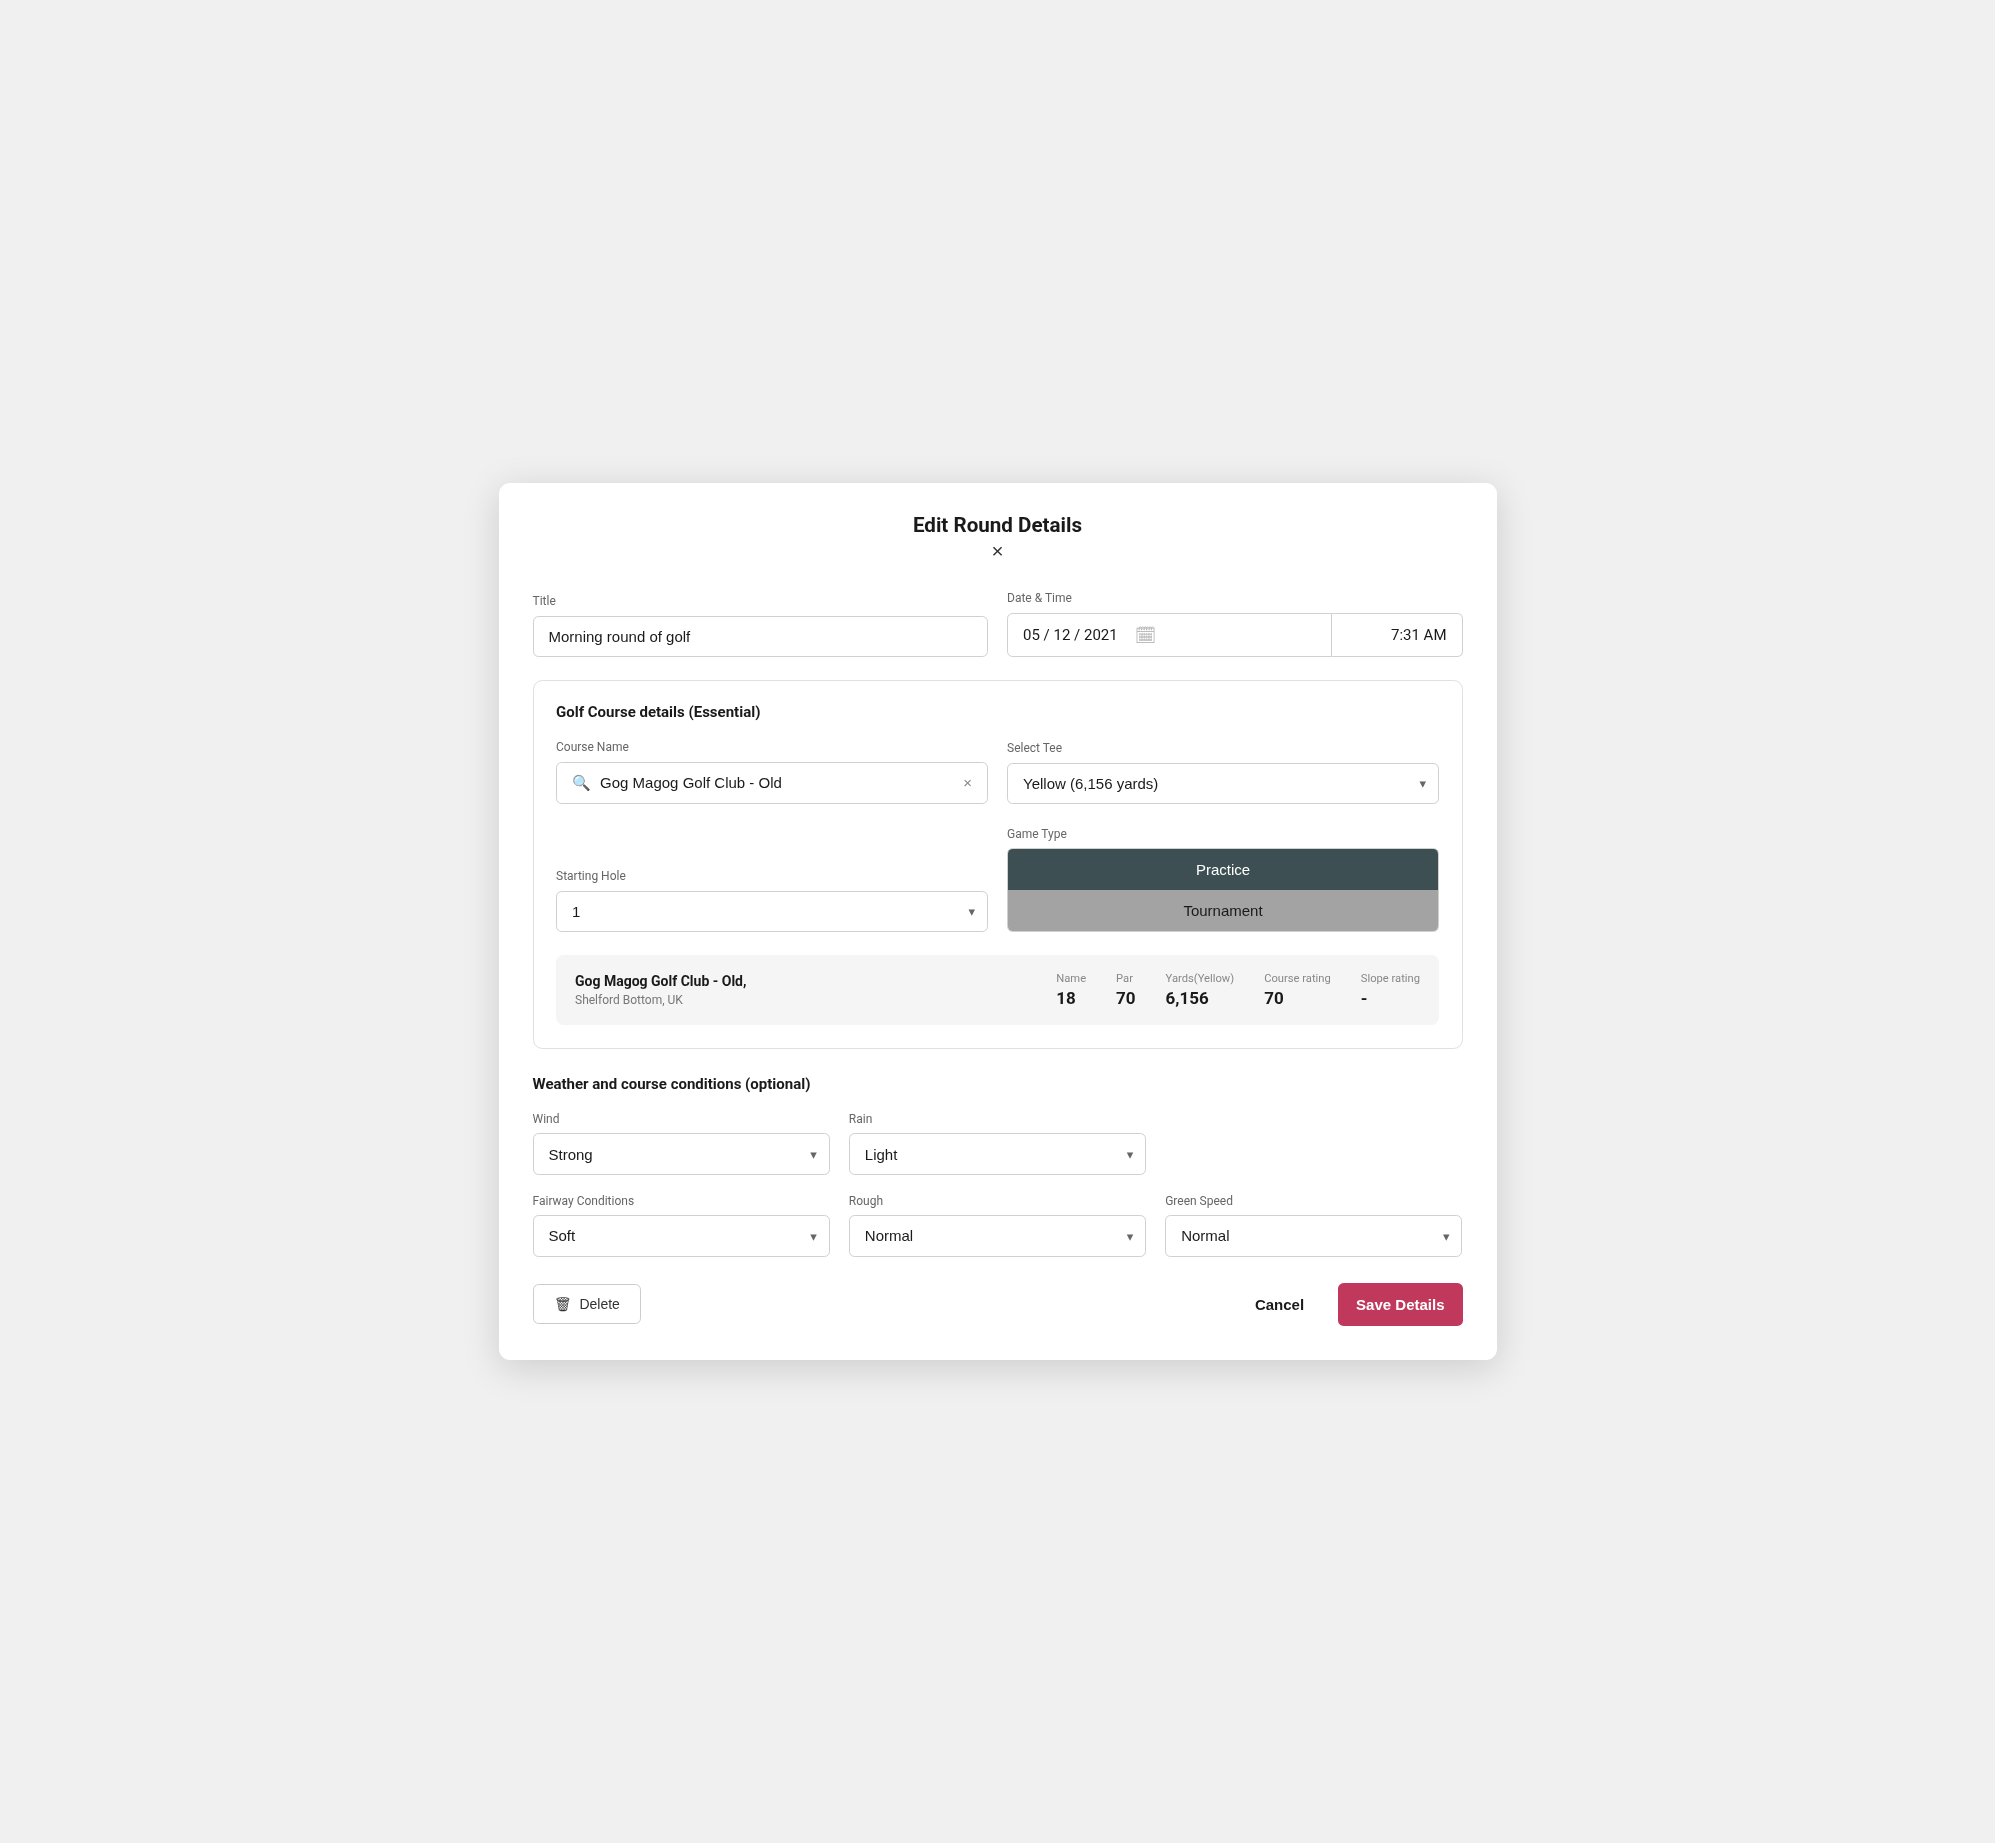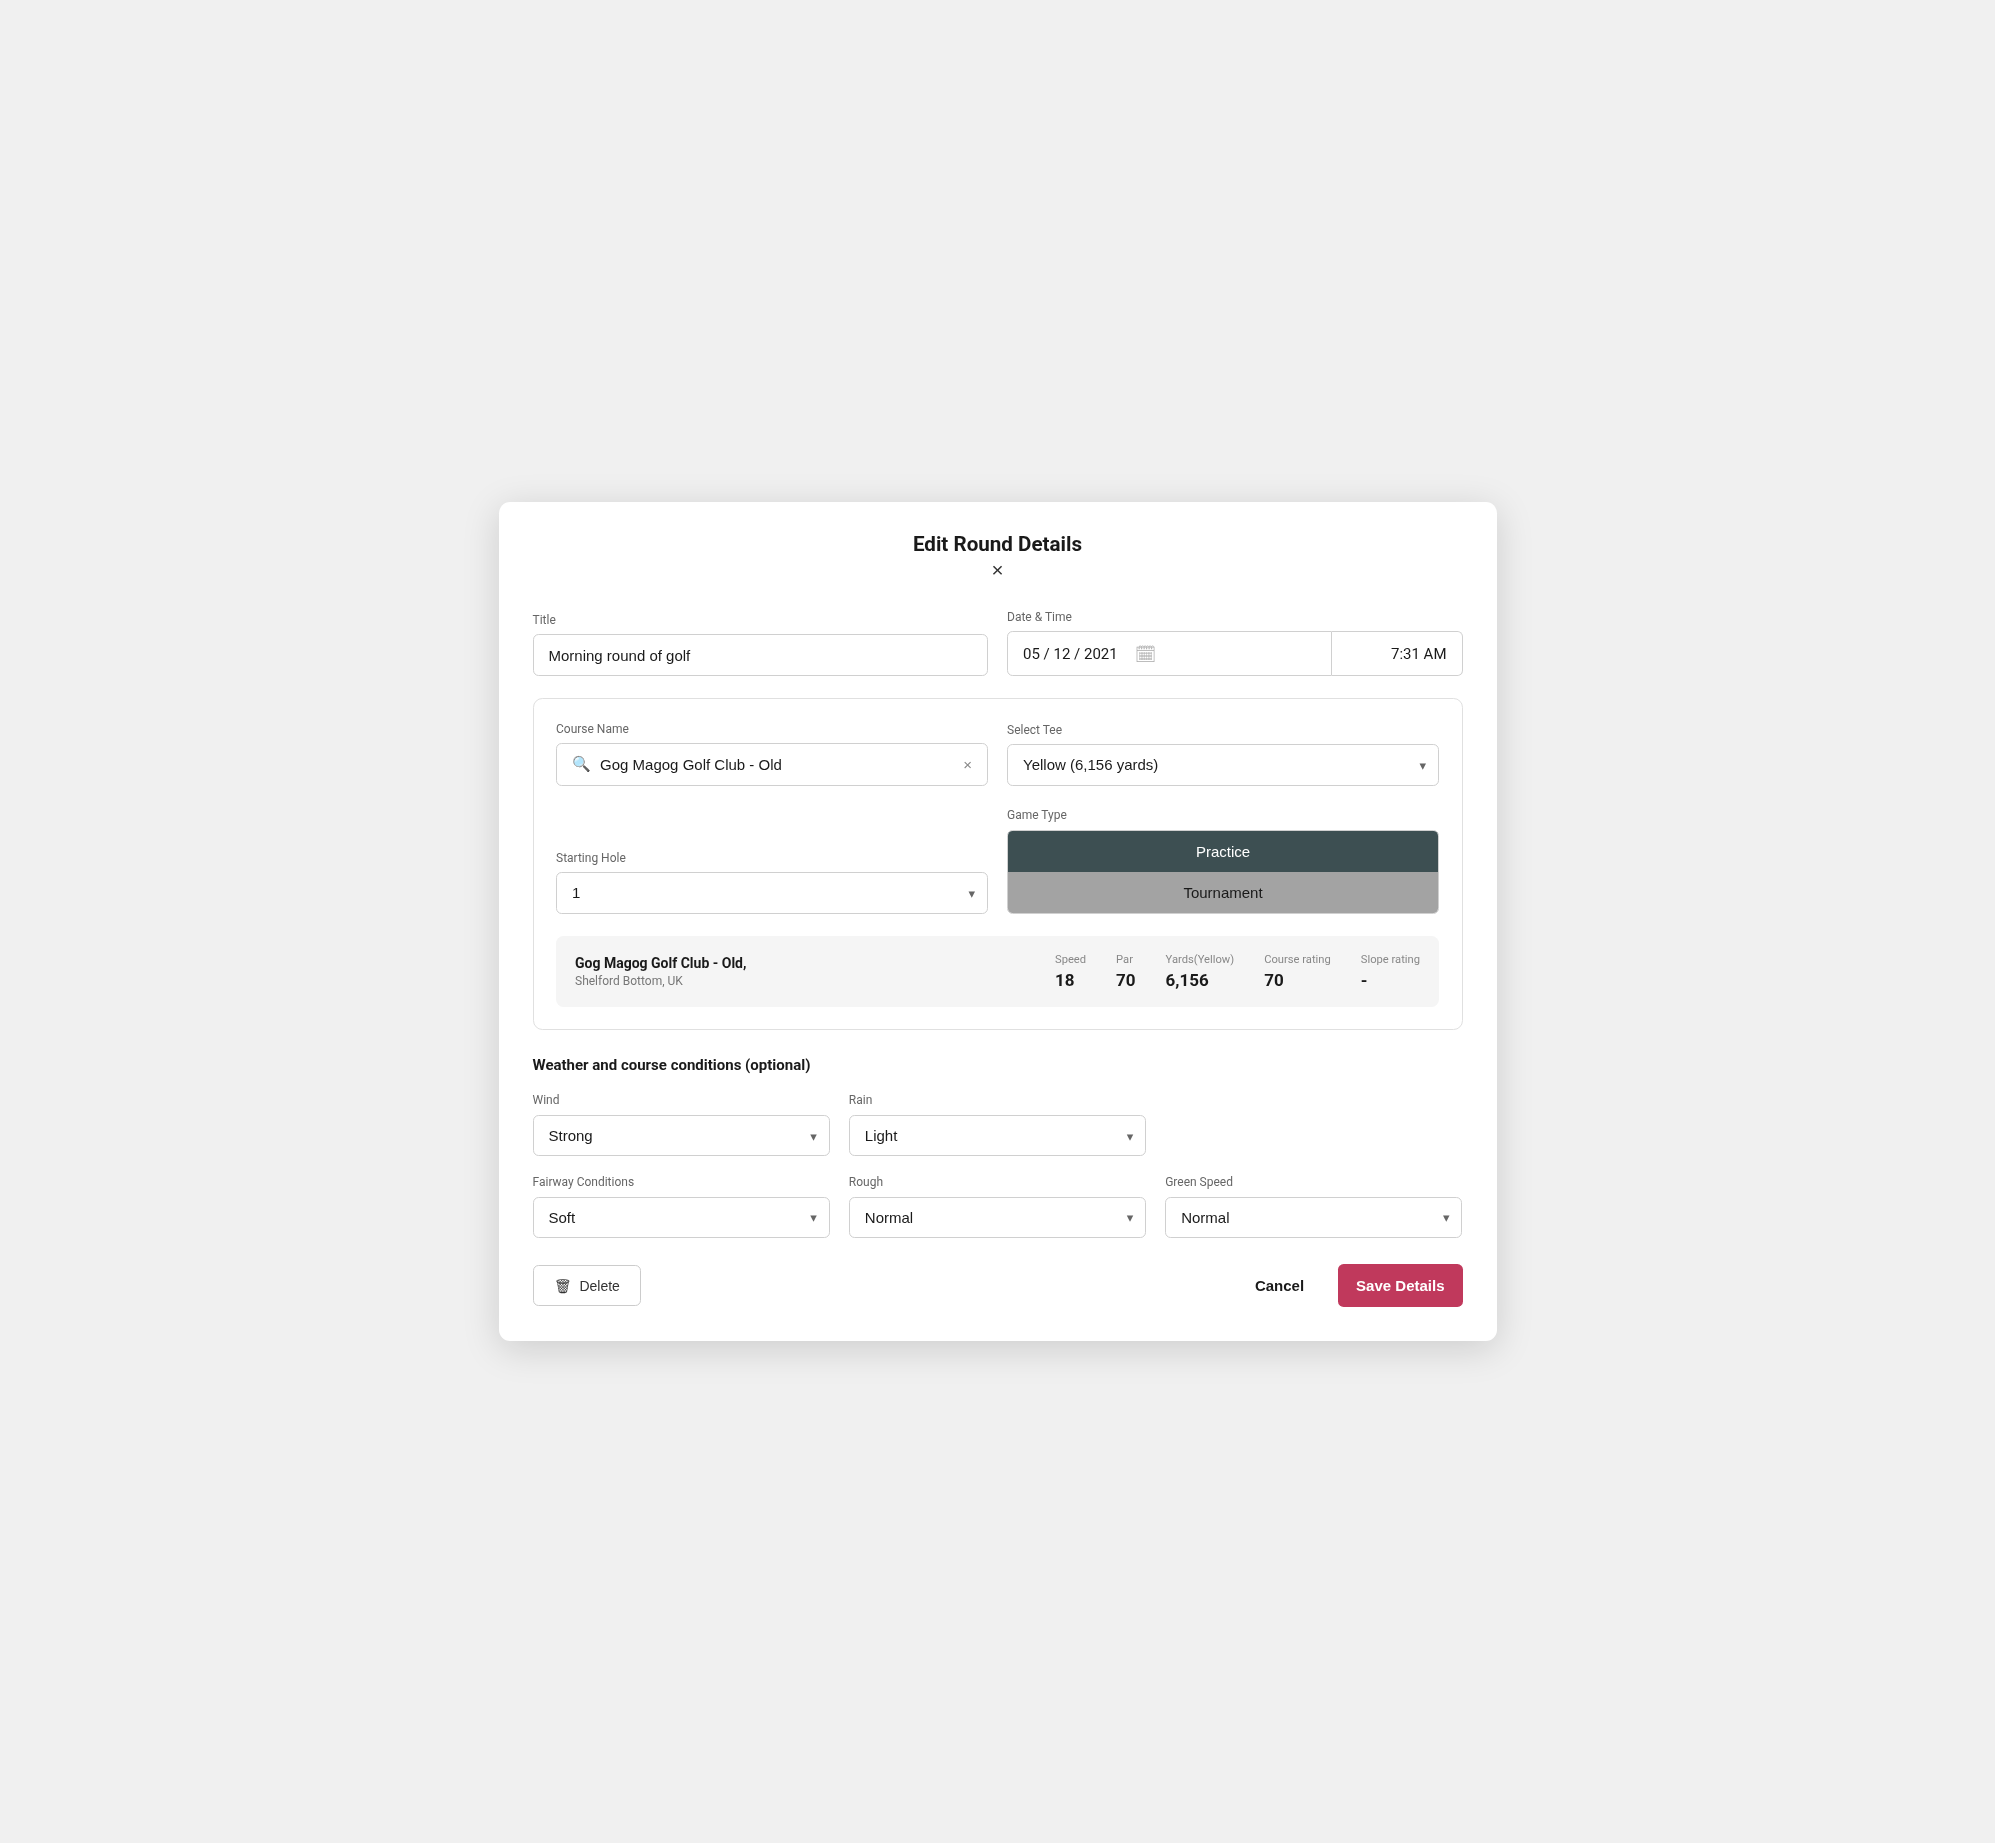--- a/index.html
+++ b/index.html
@@ -309,20 +309,21 @@
           <span class="calendar-icon">🗓</span>
         </div>
         <div class="time-input-wrap">
           <span>7:31 AM</span>
         </div>
       </div>
     </div>
   </div>
 
   <div class="section-card">
+    <div class="section-title">Golf Course details (Essential)</div>
 
     <div class="form-row">
       <div class="form-group flex-1">
         <label class="form-label">Course Name</label>
         <div class="course-search-wrap">
           <span class="course-search-icon">🔍</span>
           <input class="course-search-input" type="text" value="Gog Magog Golf Club - Old" style="">
           <button class="course-clear-btn">×</button>
         </div>
       </div>
@@ -359,21 +360,21 @@
       </div>
     </div>
 
     <div class="course-info-card">
       <div class="course-info-left">
         <div class="course-info-name">Gog Magog Golf Club - Old,</div>
         <div class="course-info-location">Shelford Bottom, UK</div>
       </div>
       <div class="course-stats">
         <div class="course-stat">
-          <span class="stat-label">Speed</span>
+          <span class="stat-label">Name</span>
           <span class="stat-value">18</span>
         </div>
         <div class="course-stat">
           <span class="stat-label">Par</span>
           <span class="stat-value">70</span>
         </div>
         <div class="course-stat">
           <span class="stat-label">Yards(Yellow)</span>
           <span class="stat-value">6,156</span>
         </div>

